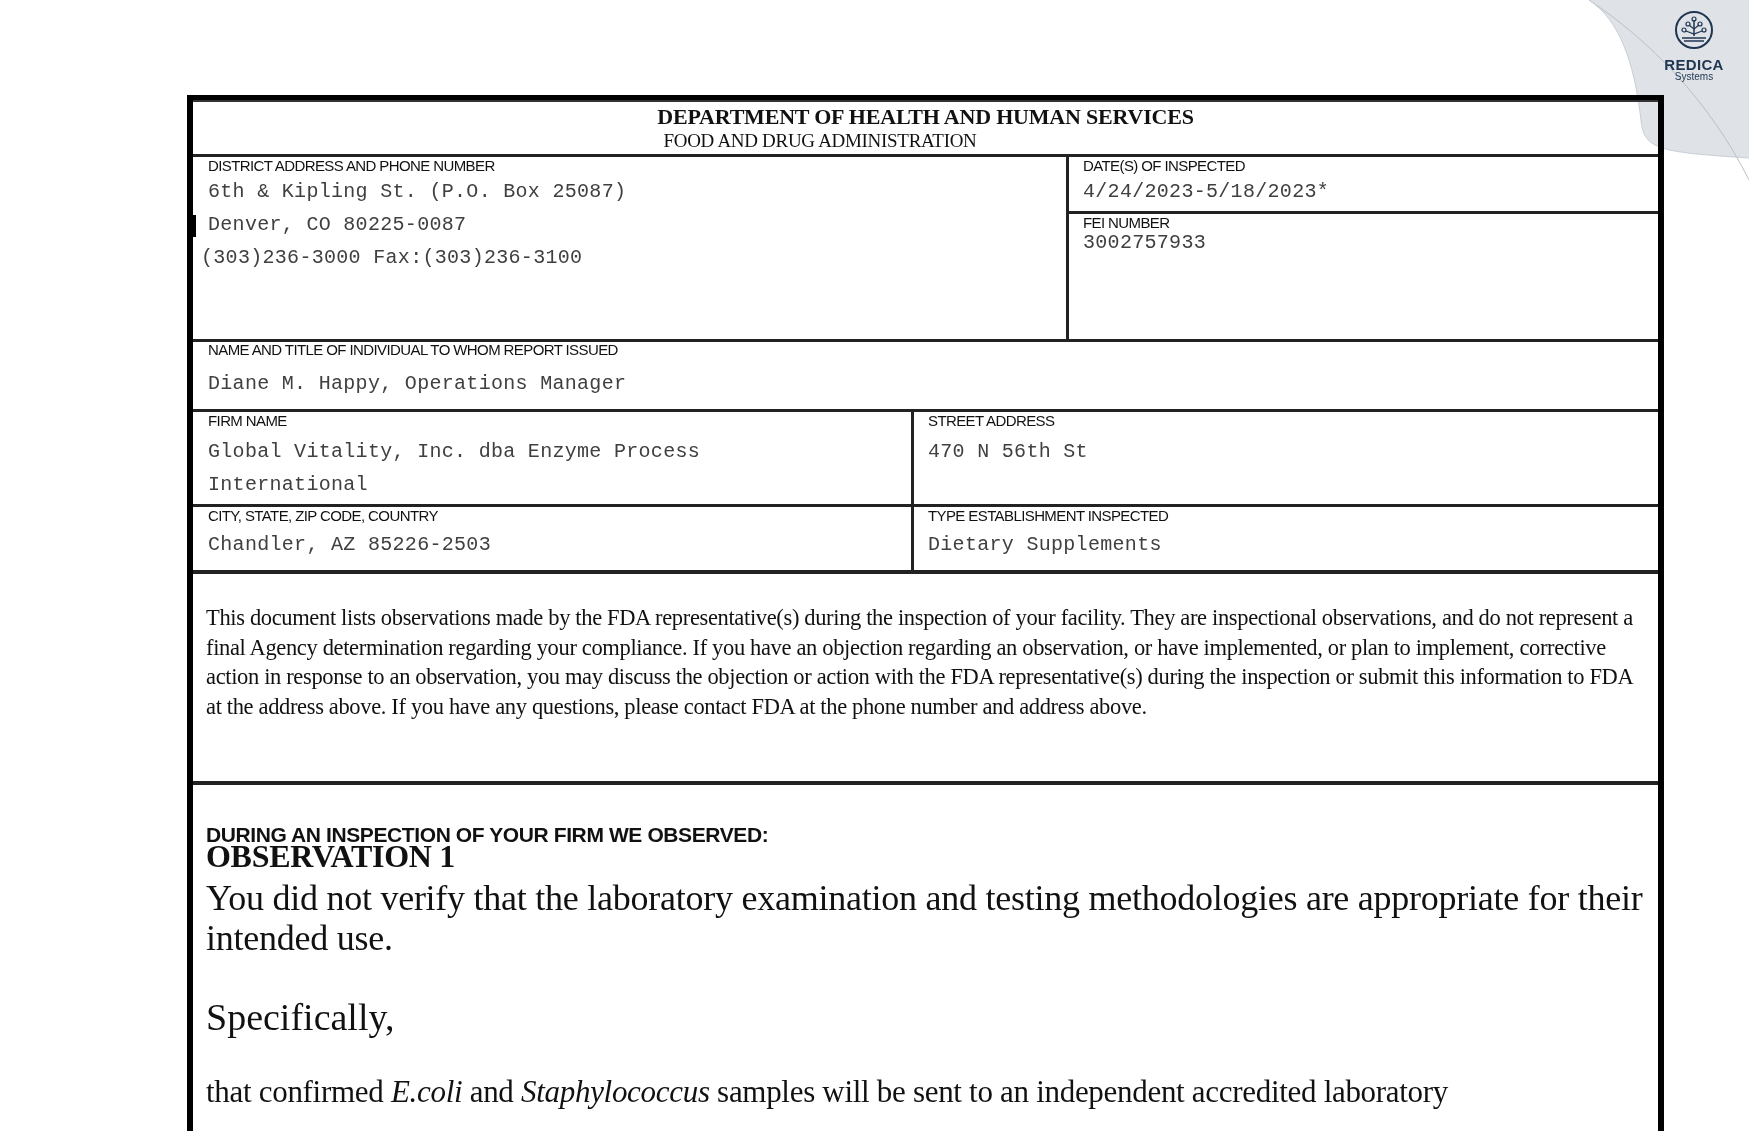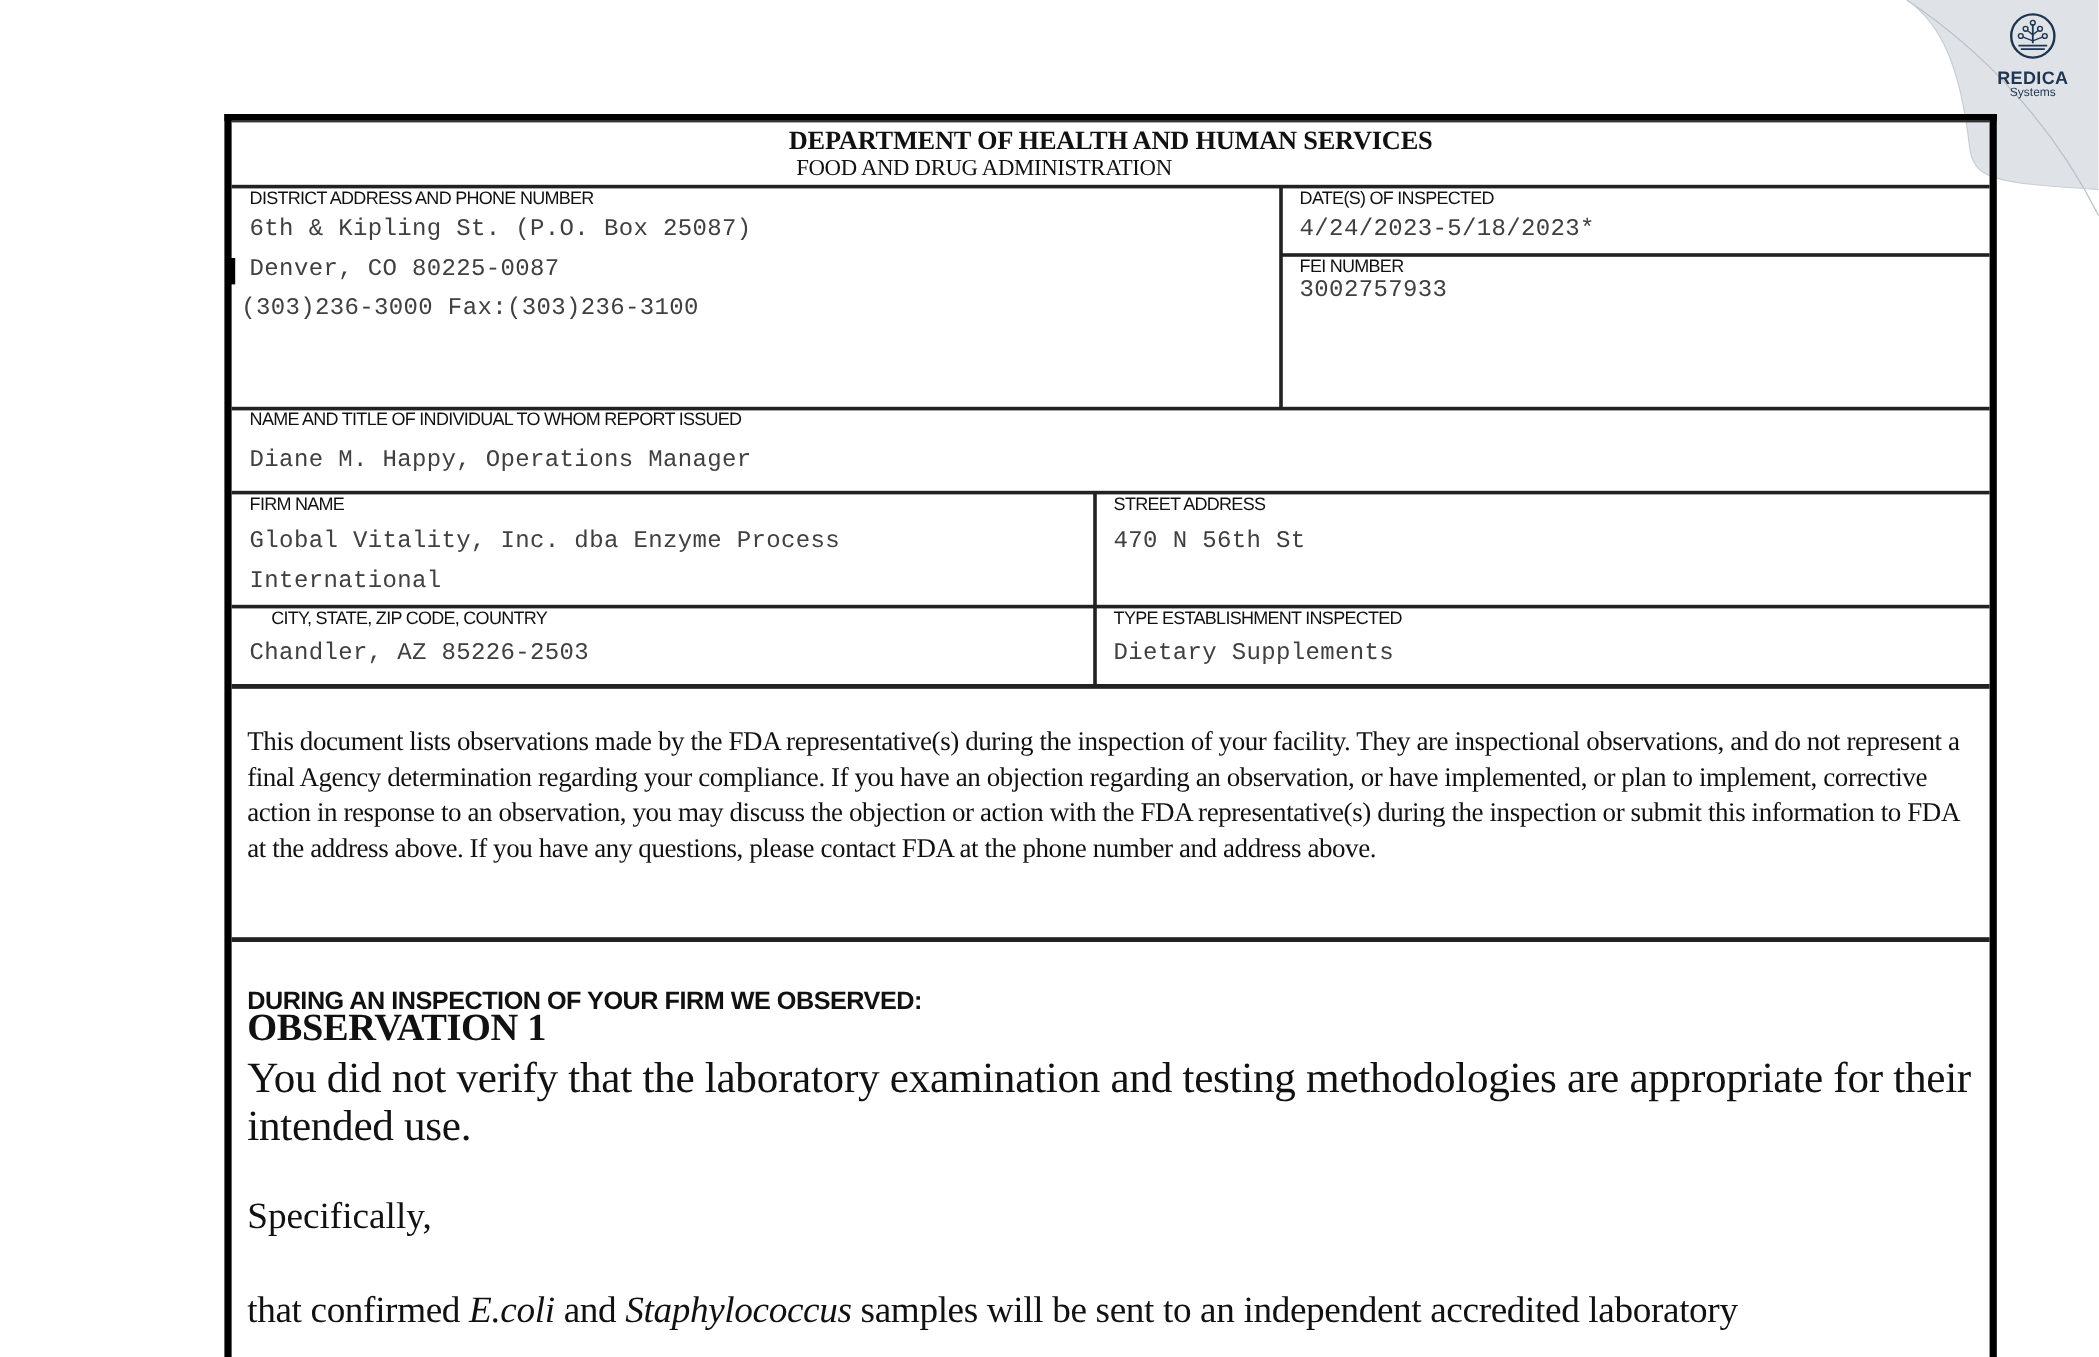--- a/index.html
+++ b/index.html
@@ -9,21 +9,21 @@
   .hline { position:absolute; left:193px; width:1465px; background:#222; }
   .vline { position:absolute; background:#222; width:3px; }
   .lbl { position:absolute; font-family:Liberation Sans, sans-serif; font-size:15px; letter-spacing:-0.6px; color:#111; white-space:nowrap; }
   .mono { position:absolute; font-family:"Liberation Mono", monospace; font-size:20px; color:#404040; white-space:nowrap; letter-spacing:0.3px; }
   .title1 { position:absolute; left:193px; width:1465px; top:104px; text-align:center; font-weight:bold; font-size:22px; letter-spacing:-0.2px; }
   .title2 { position:absolute; left:193px; width:1254px; top:130px; text-align:center; font-size:19px; letter-spacing:-0.3px; }
   .disclaimer { position:absolute; left:206px; top:603px; width:1440px; font-size:22.5px; line-height:29.7px; letter-spacing:-0.35px; }
   .obs-intro { position:absolute; left:206px; top:776px; font-family:"Liberation Sans", sans-serif; font-weight:bold; font-size:21px; letter-spacing:-0.4px;margin-top:47px; }
   .obs-title { position:absolute; left:206px; top:838px; font-weight:bold; font-size:32px; letter-spacing:-0.3px; }
   .obs-text { position:absolute; left:206px; top:878px; width:1450px; font-size:36px; line-height:40px; letter-spacing:-0.25px; }
-  .spec { position:absolute; left:206px; top:995px; font-size:31px; }
+  .spec { position:absolute; left:206px; top:995px; font-size:38px; }
   .para { position:absolute; left:206px; top:1072px; width:1450px; font-size:31px; line-height:39px; letter-spacing:-0.3px; white-space:nowrap; }
   .redact { background:#bfbfbf; font-family:"Liberation Sans", sans-serif; font-size:30px; display:inline-block; width:174px; padding-left:2px; box-sizing:border-box; }
   .corner { position:absolute; right:0; top:0; width:200px; height:180px; }
   .brand { position:absolute; right:14px; top:10px; width:82px; text-align:center; color:#1f3550; }
   .brand-name { font-family:"Liberation Sans", sans-serif; font-weight:bold; font-size:15px; letter-spacing:0.3px; display:block; margin-top:2px; }
   .brand-sub { font-family:"Liberation Sans", sans-serif; font-size:10px; display:block; margin-top:-2px; }
   .tick { position:absolute; left:192px; top:215px; width:4px; height:22px; background:#000; }
 </style>
 </head>
 <body>
@@ -83,21 +83,21 @@
 <div class="lbl" style="left:208px;top:341px;">NAME AND TITLE OF INDIVIDUAL TO WHOM REPORT ISSUED</div>
 <div class="mono" style="left:208px;top:372px;">Diane M. Happy, Operations Manager</div>
 
 <div class="lbl" style="left:208px;top:412px;">FIRM NAME</div>
 <div class="mono" style="left:208px;top:440px;">Global Vitality, Inc. dba Enzyme Process</div>
 <div class="mono" style="left:208px;top:473px;text-align:right;">International</div>
 
 <div class="lbl" style="left:928px;top:412px;">STREET ADDRESS</div>
 <div class="mono" style="left:928px;top:440px;">470 N 56th St</div>
 
-<div class="lbl" style="left:226px;top:507px;">CITY, STATE, ZIP CODE, COUNTRY</div>
+<div class="lbl" style="left:208px;top:507px;">CITY, STATE, ZIP CODE, COUNTRY</div>
 <div class="mono" style="left:208px;top:533px;">Chandler, AZ 85226-2503</div>
 
 <div class="lbl" style="left:928px;top:507px;">TYPE ESTABLISHMENT INSPECTED</div>
 <div class="mono" style="left:928px;top:533px;">Dietary Supplements</div>
 
 <div class="disclaimer">This document lists observations made by the FDA representative(s) during the inspection of your facility. They are inspectional observations, and do not represent a final Agency determination regarding your compliance. If you have an objection regarding an observation, or have implemented, or plan to implement, corrective action in response to an observation, you may discuss the objection or action with the FDA representative(s) during the inspection or submit this information to FDA at the address above. If you have any questions, please contact FDA at the phone number and address above.</div>
 
 <div class="obs-intro">DURING AN INSPECTION OF YOUR FIRM WE OBSERVED:</div>
 <div class="obs-title">OBSERVATION 1</div>
 <div class="obs-text">You did not verify that the laboratory examination and testing methodologies are appropriate for their intended use.</div>

